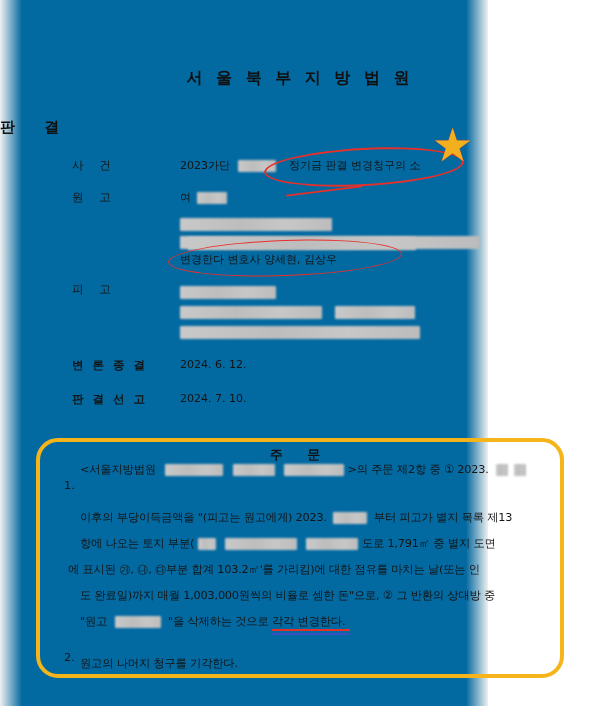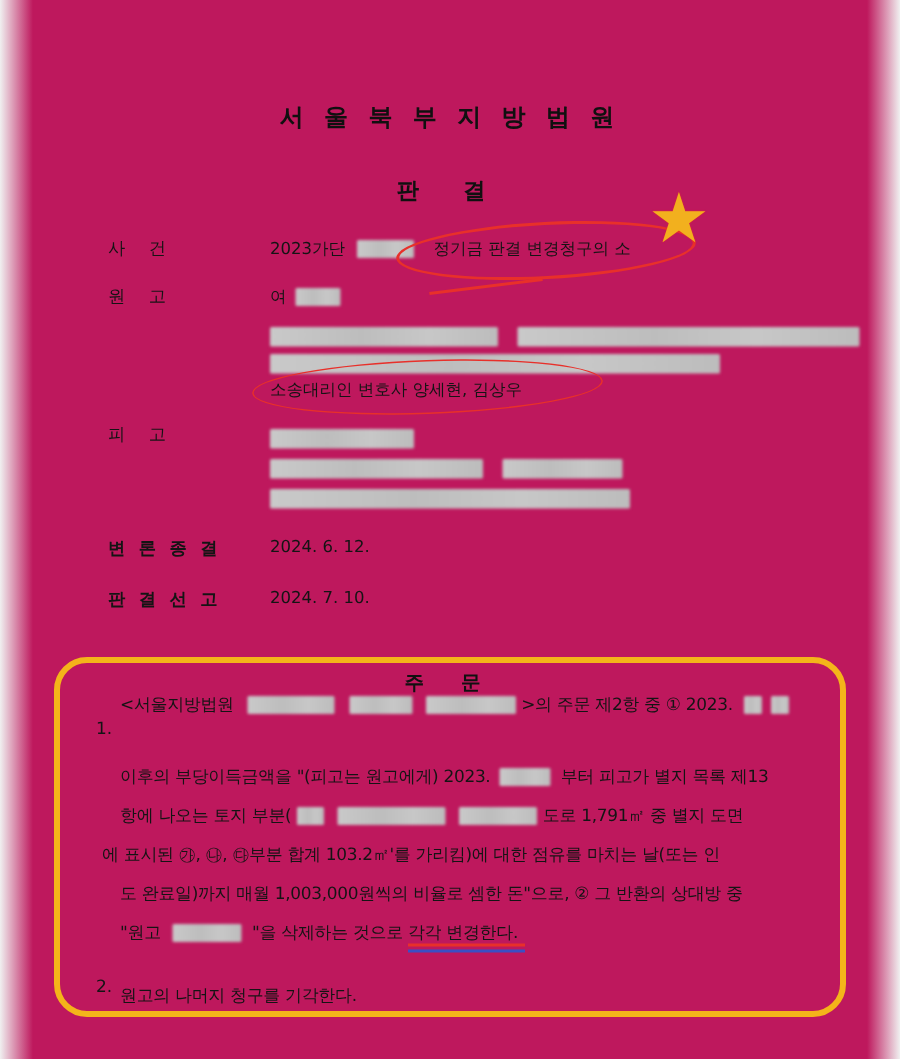--- a/index.html
+++ b/index.html
@@ -10,43 +10,42 @@
   body {
     width: 600px;
     height: 706px;
     font-family: "DejaVu Sans", "Liberation Sans", sans-serif;
     color: #1a1a1a;
     position: relative;
     overflow: hidden;
   }
   #page {
     position: relative;
-    width: 600px;
+    width: 488px;
     height: 706px;
-    background: #be185d;
+    background: #0369a1;
   }
 
   
   .court-title {
     position: absolute;
     top: 68px;
     left: 0;
     width: 600px;
     text-align: center;
     font-size: 16px;
     font-weight: bold;
     letter-spacing: 4px;
     color: #101010;
   }
   .doc-type {
     position: absolute;
     top: 118px;
     left: 0;
     width: 600px;
-    text-align: center;
     font-size: 15px;
     font-weight: bold;
     letter-spacing: 12px;
     color: #101010;
   }
 
   
   .field-label {
     position: absolute;
     left: 72px;
@@ -187,21 +186,21 @@
     <span class="redact" style="width:30px;margin-left:2px;"></span>
   </div>
   <div style="position:absolute;top:214px;left:180px;">
     <span class="redact tall" style="width:152px;"></span>
     <span class="redact tall" style="width:228px;margin-left:8px;"></span>
   </div>
   <div style="position:absolute;top:232px;left:180px;">
     <span class="redact tall" style="width:300px;"></span>
   </div>
 
-  <div class="field-value" style="top:252px;">소송대리인 변호사 양세현, 김상우</div>
+  <div class="field-value" style="top:252px;">변경한다 변호사 양세현, 김상우</div>
 
   <div class="field-label" style="top:282px;">피    고</div>
   <div style="position:absolute;top:282px;left:180px;">
     <span class="redact tall" style="width:96px;"></span>
   </div>
   <div style="position:absolute;top:302px;left:180px;">
     <span class="redact tall" style="width:142px;"></span>
     <span class="redact tall" style="width:80px;margin-left:8px;"></span>
   </div>
   <div style="position:absolute;top:322px;left:180px;">

